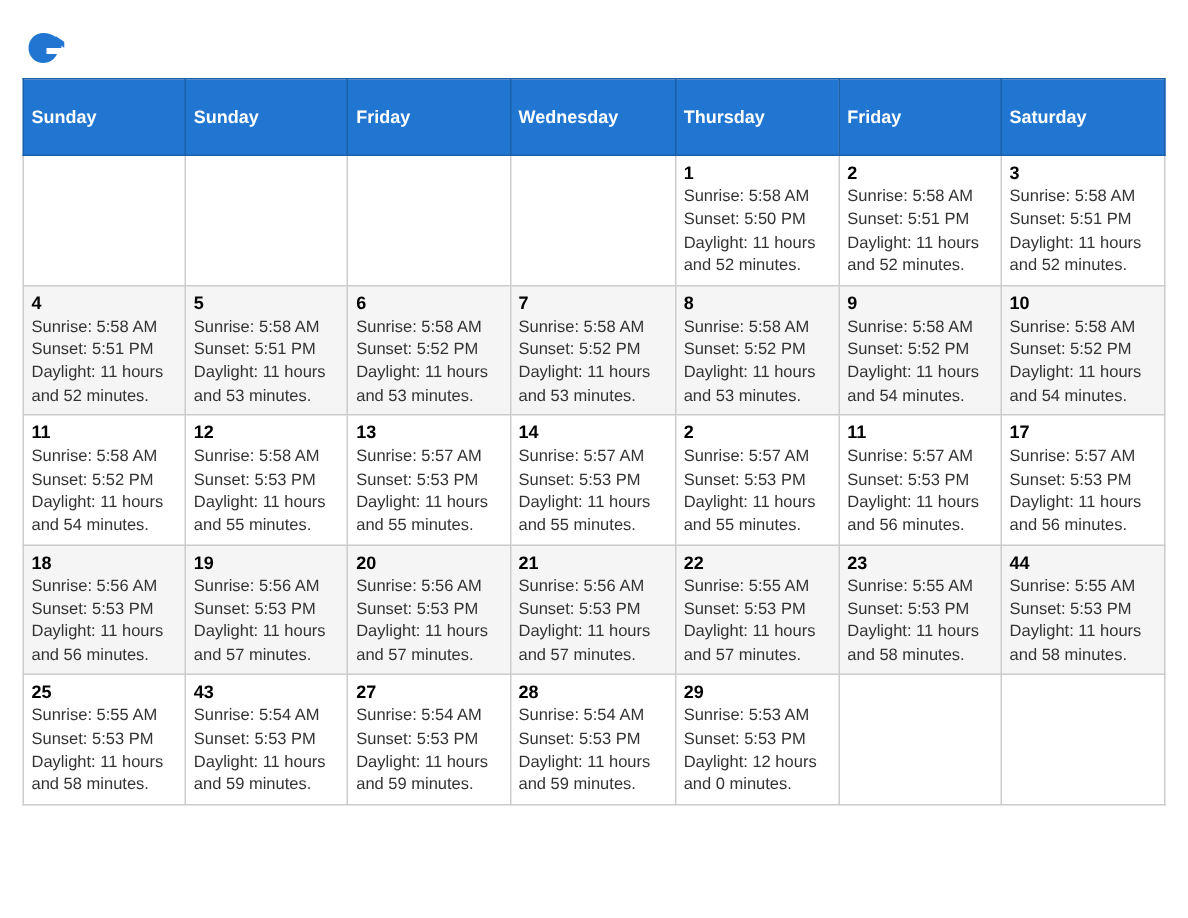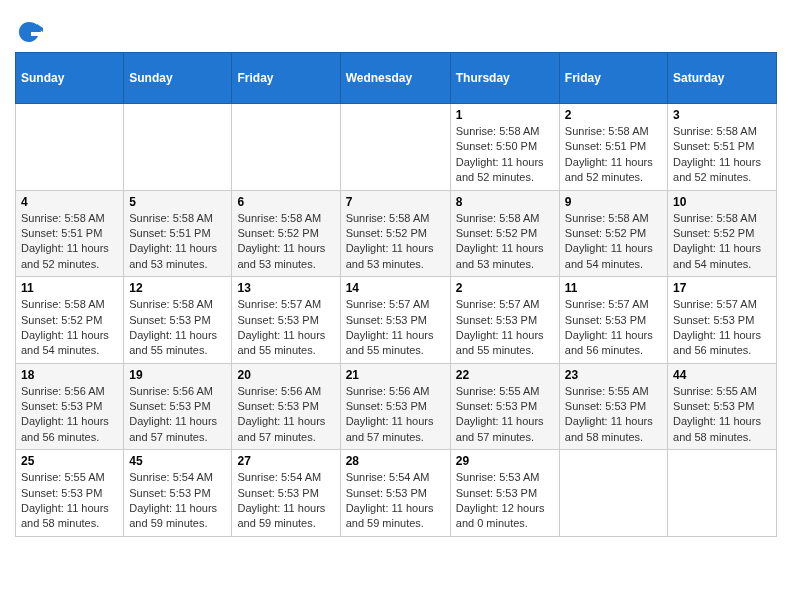--- a/index.html
+++ b/index.html
@@ -303,21 +303,21 @@
       </tr>
       <tr>
         <td>
           <span class="day-num">25</span>
           <div class="day-info" style="white-space: pre-line;">Sunrise: 5:55 AM
 Sunset: 5:53 PM
 Daylight: 11 hours
 and 58 minutes.</div>
         </td>
         <td>
-          <span class="day-num">45</span>
+          <span class="day-num">43</span>
           <div class="day-info" style="white-space: pre-line;">Sunrise: 5:54 AM
 Sunset: 5:53 PM
 Daylight: 11 hours
 and 59 minutes.</div>
         </td>
         <td>
           <span class="day-num">27</span>
           <div class="day-info" style="white-space: pre-line;">Sunrise: 5:54 AM
 Sunset: 5:53 PM
 Daylight: 11 hours

